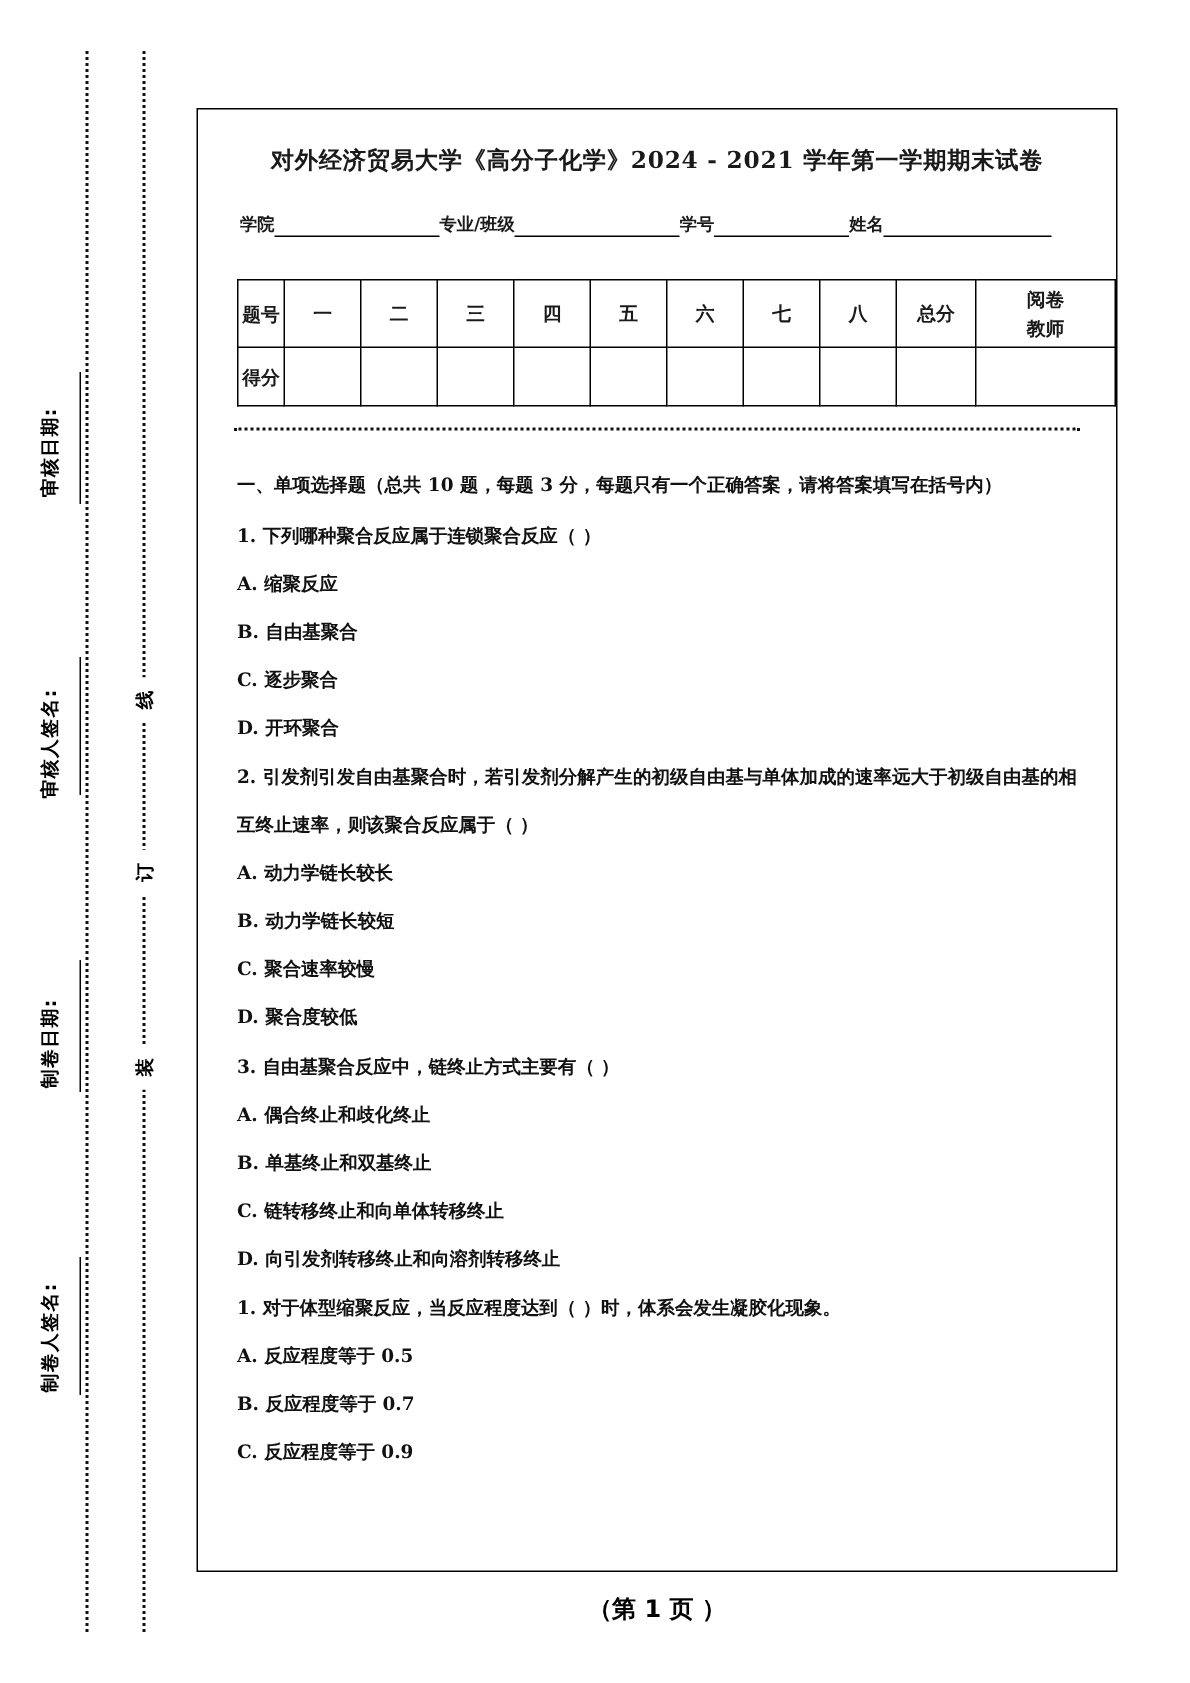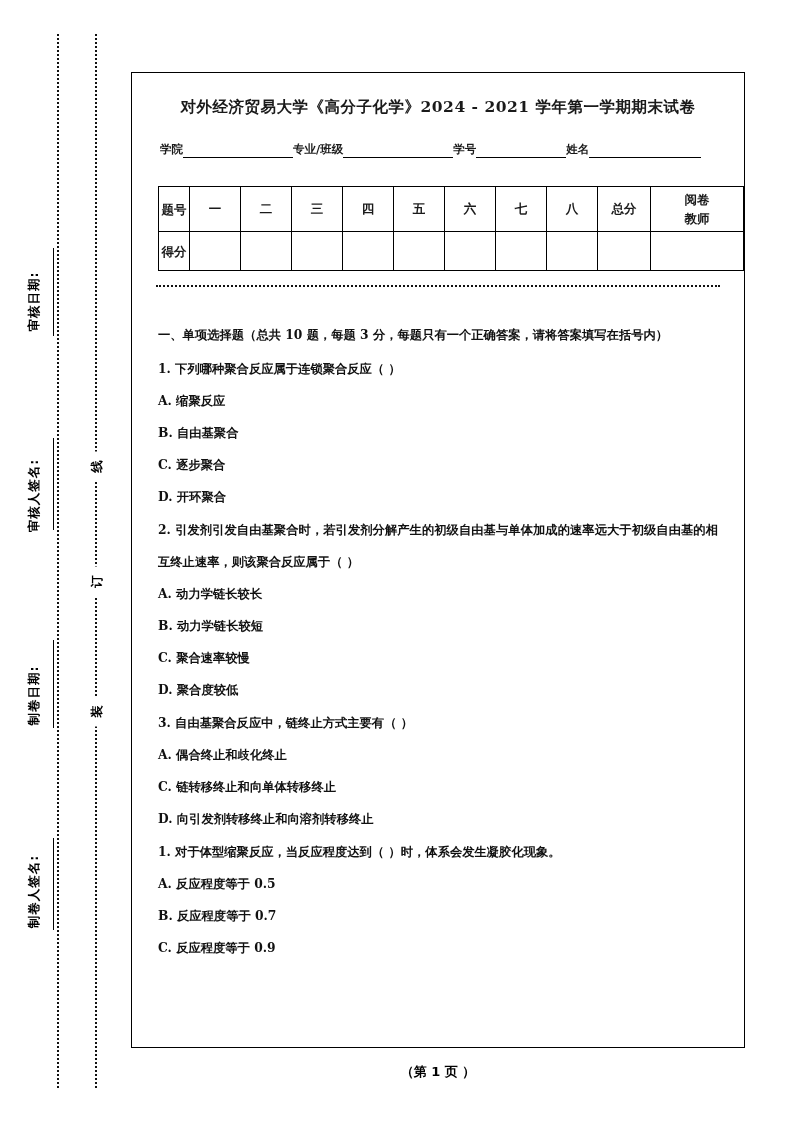--- a/index.html
+++ b/index.html
@@ -151,21 +151,21 @@
 
   
   .dotted-divider {
     margin: 14px 2px 0 2px;
     height: 0;
     border-top: 2.5px dotted #111;
   }
 
   
   .qbody {
-    margin-top: 32px;
+    margin-top: 20px;
     padding: 0 4px;
     font-size: 12.3px;
     font-weight: bold;
     line-height: 32px;
     font-family: "DejaVu Serif", "Liberation Serif", serif;
     color: #111;
   }
   .section-head {
     text-align: justify;
     margin-bottom: 2px;
@@ -178,21 +178,21 @@
     white-space: nowrap;
   }
 
   
   .page-footer {
     position: absolute;
     left: 131px;
     top: 1063px;
     width: 614px;
     text-align: center;
-    font-size: 13px;
+    font-size: 16px;
     font-weight: bold;
     font-family: "DejaVu Sans", "Liberation Sans", sans-serif;
     color: #000;
   }
 </style>
 </head>
 <body>
 
 <div class="left-margin">
   <div class="margin-solid-line seg1"></div>
@@ -284,20 +284,21 @@
       <div class="option">D. 开环聚合</div>
 
       <div class="question-stem">2. 引发剂引发自由基聚合时，若引发剂分解产生的初级自由基与单体加成的速率远大于初级自由基的相互终止速率，则该聚合反应属于（   ）</div>
       <div class="option">A. 动力学链长较长</div>
       <div class="option">B. 动力学链长较短</div>
       <div class="option">C. 聚合速率较慢</div>
       <div class="option">D. 聚合度较低</div>
 
       <div class="question-stem">3. 自由基聚合反应中，链终止方式主要有（   ）</div>
       <div class="option">A. 偶合终止和歧化终止</div>
+      <div class="option">B. 单基终止和双基终止</div>
       <div class="option">C. 链转移终止和向单体转移终止</div>
       <div class="option">D. 向引发剂转移终止和向溶剂转移终止</div>
 
       <div class="question-stem">1. 对于体型缩聚反应，当反应程度达到（   ）时，体系会发生凝胶化现象。</div>
       <div class="option">A. 反应程度等于 0.5</div>
       <div class="option">B. 反应程度等于 0.7</div>
       <div class="option">C. 反应程度等于 0.9</div>
 
     </div>
   </div>

